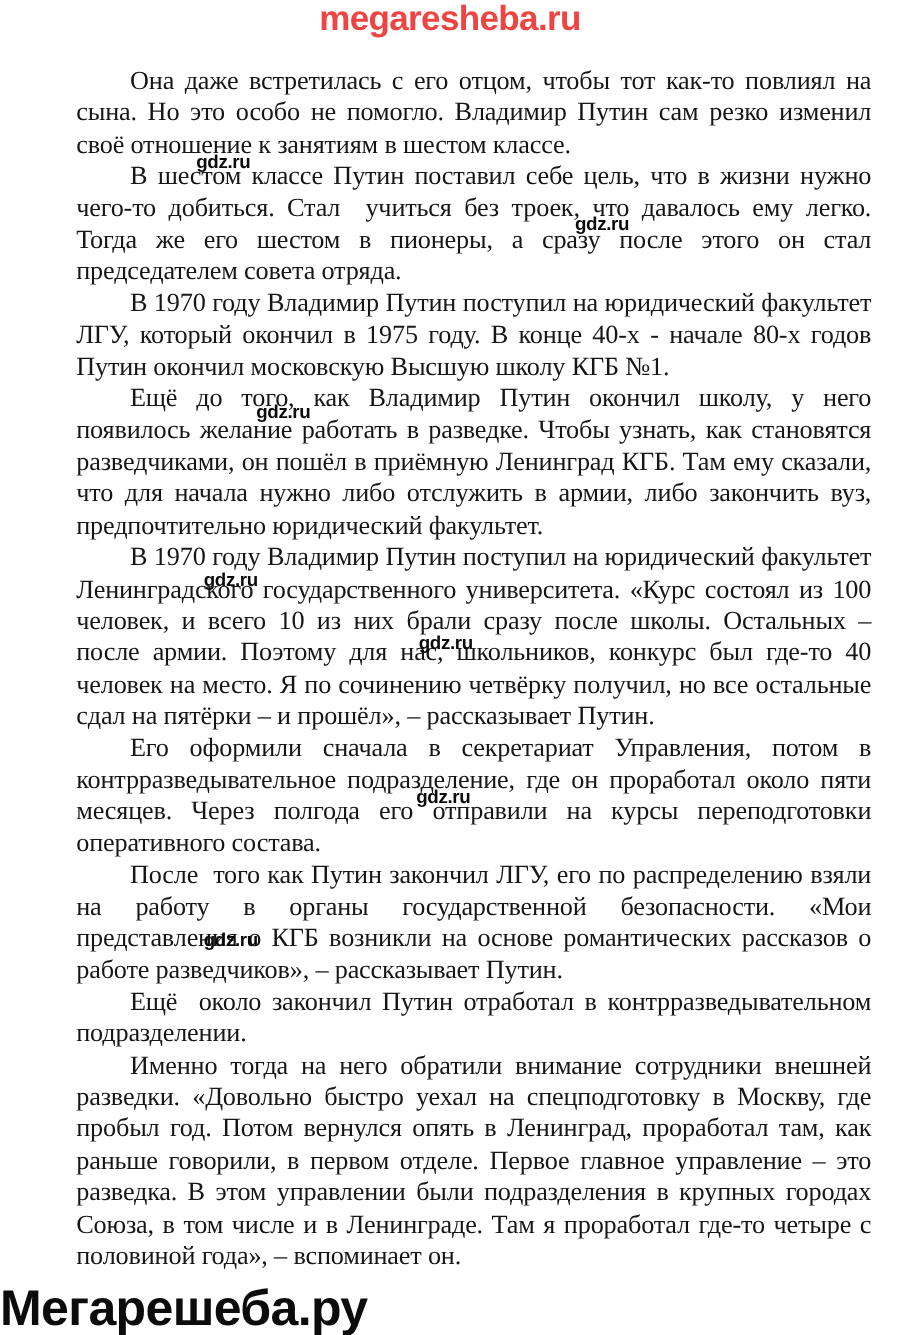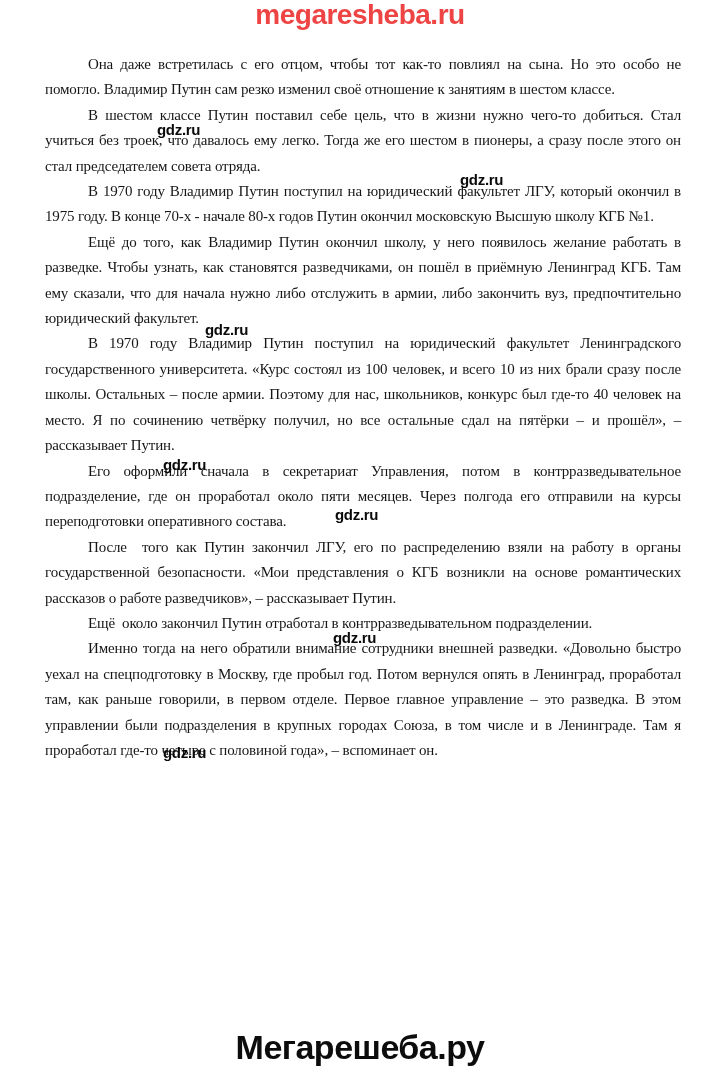--- a/index.html
+++ b/index.html
@@ -23,24 +23,24 @@
     font-family: "Liberation Sans", sans-serif;
     font-weight: 700;
     font-size: 28px;
     line-height: 30px;
     color: #ef4444;
     letter-spacing: -0.5px;
   }
   .article {
     position: absolute;
     top: 52px;
-    left: 45px;
+    left: 61px;
     width: 636px;
     color: #161616;
-    font-size: 15px;
+    font-size: 21px;
     line-height: 25.4px;
     letter-spacing: -0.15px;
   }
   .article p {
     margin: 0;
     text-align: justify;
     text-indent: 43px;
     white-space: pre-wrap;
   }
   .wm {
@@ -57,38 +57,38 @@
   .wm3 { left: 205px; top: 322px; }
   .wm4 { left: 163px; top: 457px; }
   .wm5 { left: 335px; top: 507px; }
   .wm6 { left: 333px; top: 630px; }
   .wm7 { left: 163px; top: 745px; }
   .site-footer {
     position: absolute;
     top: 1031px;
     left: 0;
     width: 720px;
-    text-align: center;
+    text-align: left;
     font-family: "Liberation Sans", sans-serif;
     font-weight: 700;
-    font-size: 34px;
+    font-size: 40px;
     line-height: 32px;
     color: #0c0c0c;
     letter-spacing: -0.5px;
   }
 </style>
 </head>
 <body>
 
 <header class="site-header">megaresheba.ru</header>
 
 <main class="article">
   <p>Она даже встретилась с его отцом, чтобы тот как-то повлиял на сына. Но это особо не помогло. Владимир Путин сам резко изменил своё отношение к занятиям в шестом классе.</p>
   <p>В шестом классе Путин поставил себе цель, что в жизни нужно чего-то добиться. Стал  учиться без троек, что давалось ему легко. Тогда же его шестом в пионеры, а сразу после этого он стал председателем совета отряда.</p>
-  <p>В 1970 году Владимир Путин поступил на юридический факультет ЛГУ, который окончил в 1975 году. В конце 70-х - начале 80-х годов Путин окончил московскую Высшую школу КГБ №1.</p>
+  <p>В 1970 году Владимир Путин поступил на юридический факультет ЛГУ, который окончил в 1975 году. В конце 40-х - начале 80-х годов Путин окончил московскую Высшую школу КГБ №1.</p>
   <p>Ещё до того, как Владимир Путин окончил школу, у него появилось желание работать в разведке. Чтобы узнать, как становятся разведчиками, он пошёл в приёмную Ленинград КГБ. Там ему сказали, что для начала нужно либо отслужить в армии, либо закончить вуз, предпочтительно юридический факультет.</p>
   <p>В 1970 году Владимир Путин поступил на юридический факультет Ленинградского государственного университета. «Курс состоял из 100 человек, и всего 10 из них брали сразу после школы. Остальных – после армии. Поэтому для нас, школьников, конкурс был где-то 40 человек на место. Я по сочинению четвёрку получил, но все остальные сдал на пятёрки – и прошёл», – рассказывает Путин.</p>
   <p>Его оформили сначала в секретариат Управления, потом в контрразведывательное подразделение, где он проработал около пяти месяцев. Через полгода его отправили на курсы переподготовки оперативного состава.</p>
   <p>После  того как Путин закончил ЛГУ, его по распределению взяли на работу в органы государственной безопасности. «Мои представления о КГБ возникли на основе романтических рассказов о работе разведчиков», – рассказывает Путин.</p>
   <p>Ещё  около закончил Путин отработал в контрразведывательном подразделении.</p>
   <p>Именно тогда на него обратили внимание сотрудники внешней разведки. «Довольно быстро уехал на спецподготовку в Москву, где пробыл год. Потом вернулся опять в Ленинград, проработал там, как раньше говорили, в первом отделе. Первое главное управление – это разведка. В этом управлении были подразделения в крупных городах Союза, в том числе и в Ленинграде. Там я проработал где-то четыре с половиной года», – вспоминает он.</p>
 </main>
 
 <span class="wm wm1">gdz.ru</span>
 <span class="wm wm2">gdz.ru</span>

